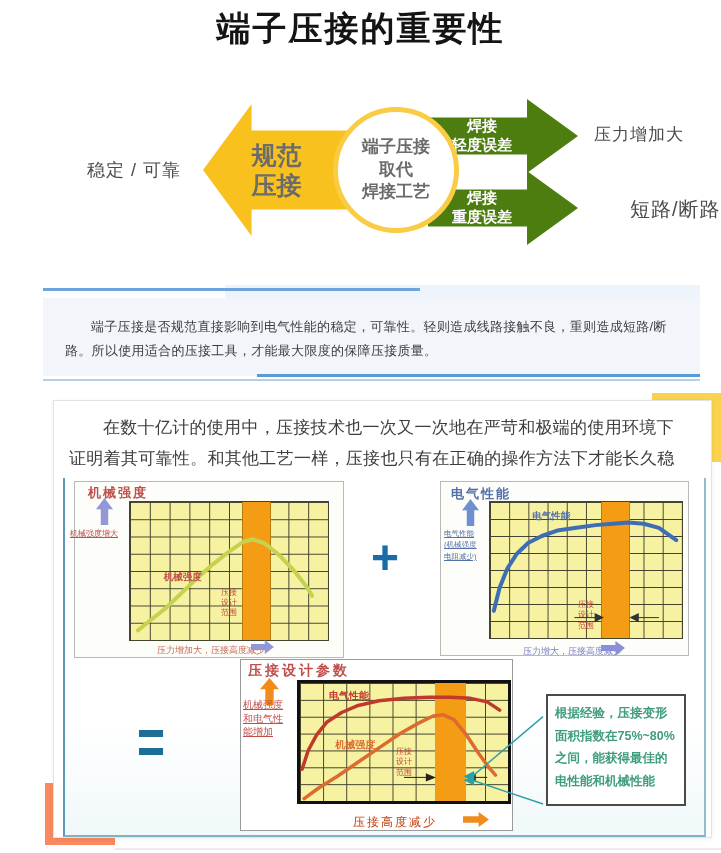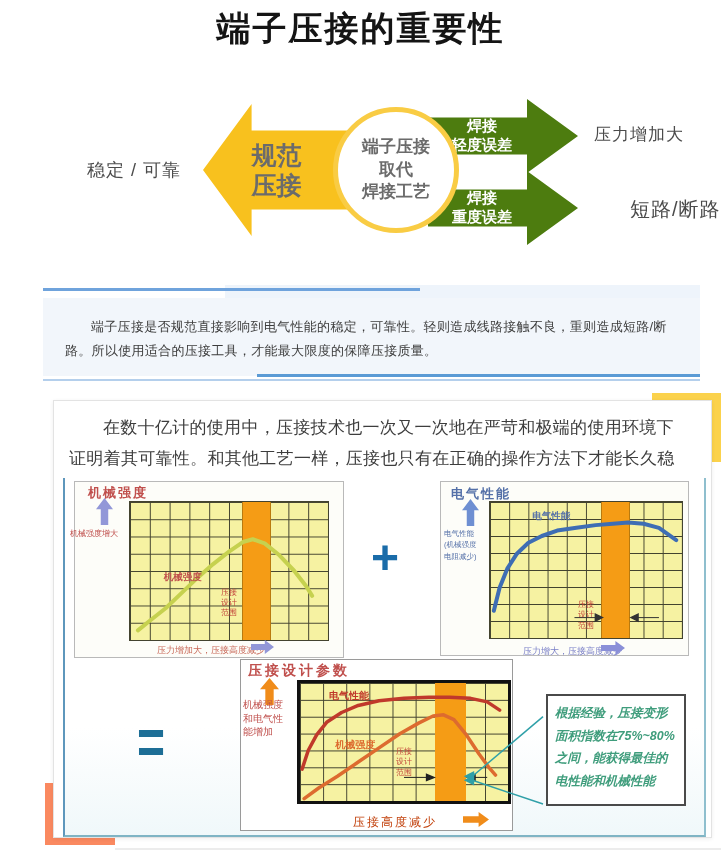--- a/index.html
+++ b/index.html
@@ -62,42 +62,42 @@
   
   .figure{
     position:absolute;left:9px;top:77px;width:643px;height:359px;box-sizing:border-box;
     border-left:2px solid #5E97BC;border-right:2px solid #8FBFCE;border-bottom:2px solid #7FB4C4;
     background:linear-gradient(to bottom,#ffffff 70%,#F0F8FA 100%);
   }
   .chart{position:absolute;border:1px solid #b9b9b9;background:#fdfdf9;box-sizing:border-box;}
   .chart-title{position:absolute;font-size:13px;font-weight:600;letter-spacing:2px;white-space:nowrap;}
   .up-arrow{position:absolute;clip-path:polygon(50% 0,100% 42%,72% 42%,72% 100%,28% 100%,28% 42%,0 42%);}
   .r-arrow{position:absolute;clip-path:polygon(0 28%,60% 28%,60% 0,100% 50%,60% 100%,60% 72%,0 72%);}
-  .ylab{position:absolute;line-height:1.5;white-space:nowrap;}
+  .ylab{position:absolute;line-height:1.5;white-space:nowrap;text-decoration:underline;}
   .xlab{position:absolute;white-space:nowrap;}
   .plot{
     position:absolute;background-color:#F6F2A2;border:1px solid #43432f;box-sizing:border-box;
     background-image:
       linear-gradient(to right,#43432f 0 1.4px,transparent 1.4px),
       linear-gradient(to bottom,#43432f 0 1.4px,transparent 1.4px);
   }
   .grid-10x8{background-size:10% 12.5%;}
   .grid-9x7{background-size:11.12% 14.3%;}
   .band{position:absolute;top:0;height:100%;background:#F59C15;
     border-left:1px solid #b97a0e;border-right:1px solid #b97a0e;z-index:2;box-sizing:border-box;}
   .band-lbl{position:absolute;left:0;right:0;display:flex;flex-direction:column;align-items:center;
     font-size:8px;color:#C2453A;line-height:1.3;z-index:3;}
   .curve-svg{position:absolute;inset:0;width:100%;height:100%;z-index:4;}
   .curve-lbl{position:absolute;font-size:9.5px;font-weight:600;z-index:5;white-space:nowrap;}
   .op{position:absolute;font-weight:900;line-height:1;z-index:3;}
   .note-box{
     position:absolute;left:481px;top:216px;width:140px;height:112px;box-sizing:border-box;
     border:2px solid #4a4a4a;background:#ffffff;padding:6px 7px;z-index:6;
   }
-  .note-box p{margin:0;font-size:12.5px;line-height:1.8;color:#3F9D7C;font-weight:600;font-style:italic;}
+  .note-box p{margin:0;font-size:12.5px;line-height:1.8;color:#3F9D7C;font-weight:600;}
   .connector{position:absolute;inset:0;width:100%;height:100%;z-index:5;pointer-events:none;}
   .next-divider{left:115px;top:848px;width:606px;height:2px;background:#ECECEC;}
 </style>
 </head>
 <body>
 
 <div class="abs article-title">端子压接的重要性</div>
 
 <div>
   <div class="abs dg-label" style="left:87px;top:158px;">稳定 / 可靠</div>

